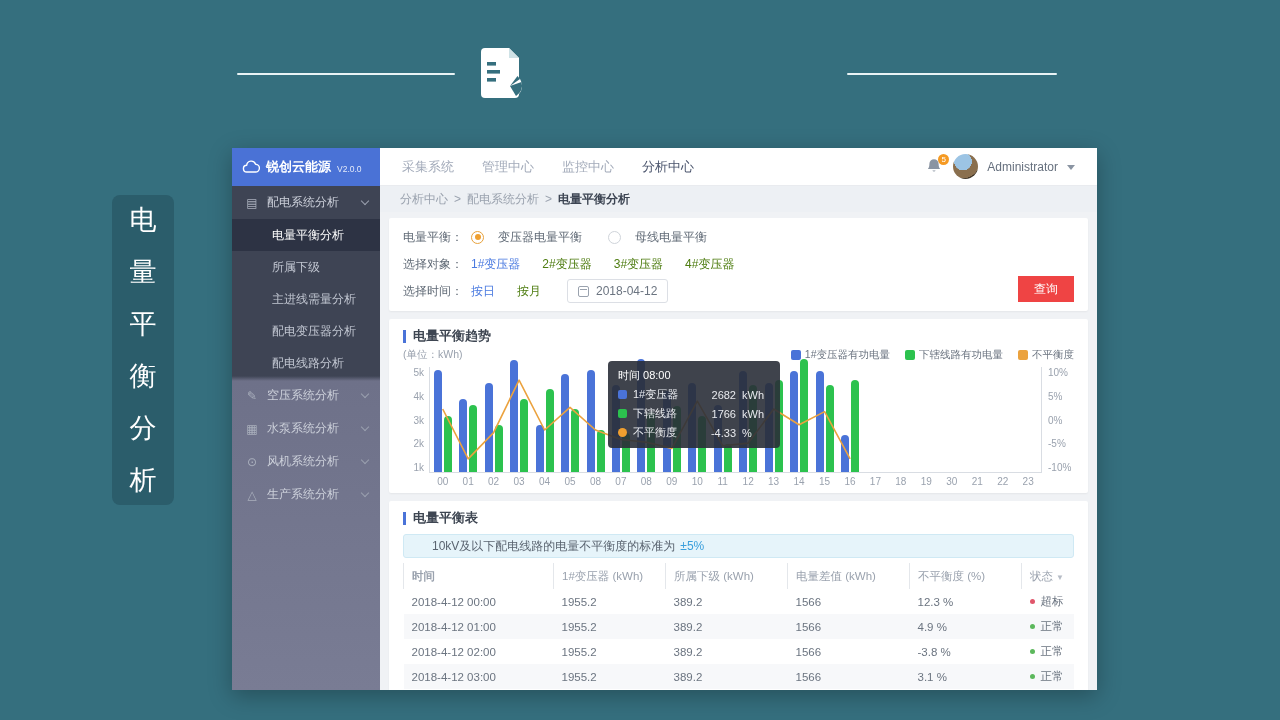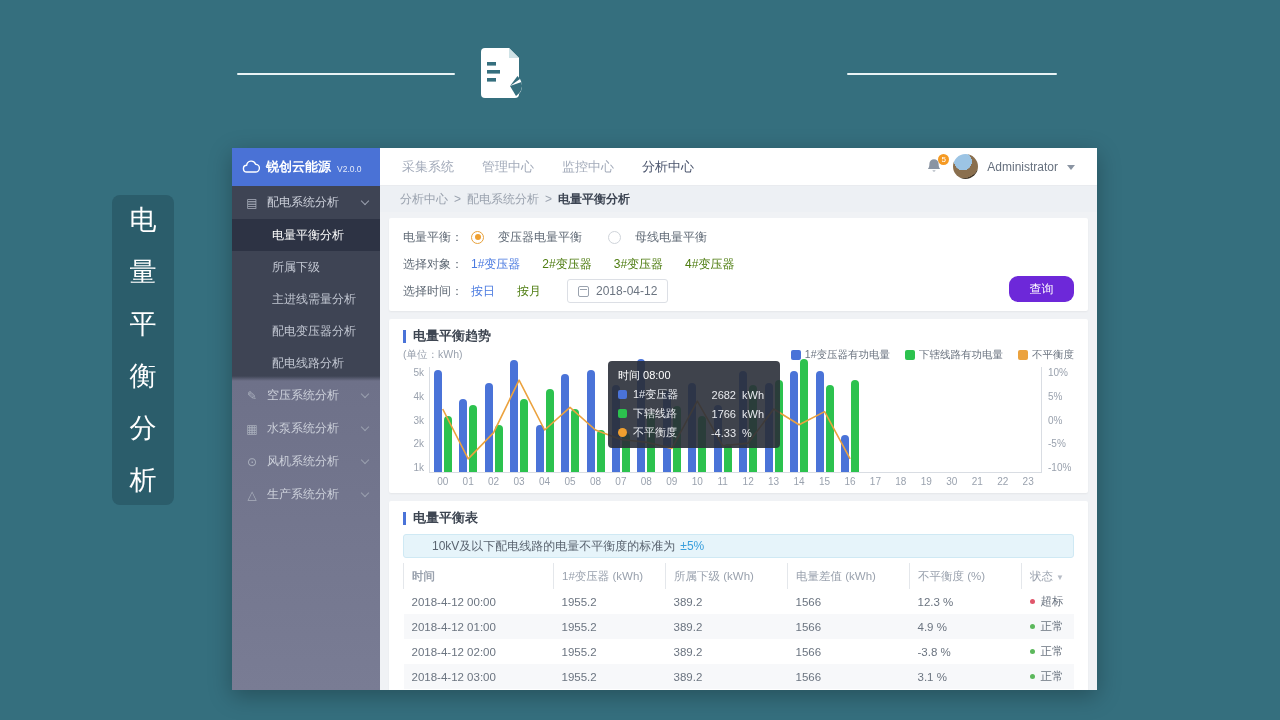--- a/index.html
+++ b/index.html
@@ -63,22 +63,22 @@
   .radio { display:flex; align-items:center; gap:14px; margin-right:26px; cursor:pointer; }
   .rb { width:13px; height:13px; border:1px solid #cfd4da; border-radius:50%; position:relative; background:#fff; }
   .radio.sel .rb { border-color:#e8a23c; }
   .radio.sel .rb:after { content:""; position:absolute; inset:2.5px; background:#ef9f2f; border-radius:50%; }
   .chip { margin-right:22px; cursor:pointer; color:#4d7c0f; }
   .chip.sel { color:#4a7ae0; }
   .datebox { display:flex; align-items:center; gap:7px; border:1px solid #dcdfe5; border-radius:3px; height:24px;
     padding:0 10px; color:#6b7480; background:#fff; cursor:pointer; margin-left:4px; }
   .cal { width:11px; height:11px; border:1.2px solid #9aa2ae; border-radius:2px; position:relative; }
   .cal:after { content:""; position:absolute; left:1px; right:1px; top:2px; height:1.2px; background:#9aa2ae; }
-  .query-btn { position:absolute; right:14px; bottom:9px; width:65px; height:26px; background:#6d28d9; color:#fff;
-    font-size:12px; border:none; border-radius:9px; cursor:pointer; }
+  .query-btn { position:absolute; right:14px; bottom:9px; width:56px; height:26px; background:#ef4444; color:#fff;
+    font-size:12px; border:none; border-radius:0; cursor:pointer; }
 
   
   .panel-head { display:flex; align-items:center; gap:7px; font-size:13px; color:#3e4652; font-weight:bold; }
   .tbar { width:3px; height:13px; background:#4a73d8; }
 
   .chart-card { padding:8px 14px 6px; flex:none; }
   .chart-sub { display:flex; align-items:center; margin-top:3px; }
   .unit { font-size:10.5px; color:#9aa2ae; }
   .legend { margin-left:auto; display:flex; gap:15px; font-size:10.5px; color:#6b7480; align-items:center; }
   .lg-item { display:flex; align-items:center; gap:4px; cursor:pointer; }

